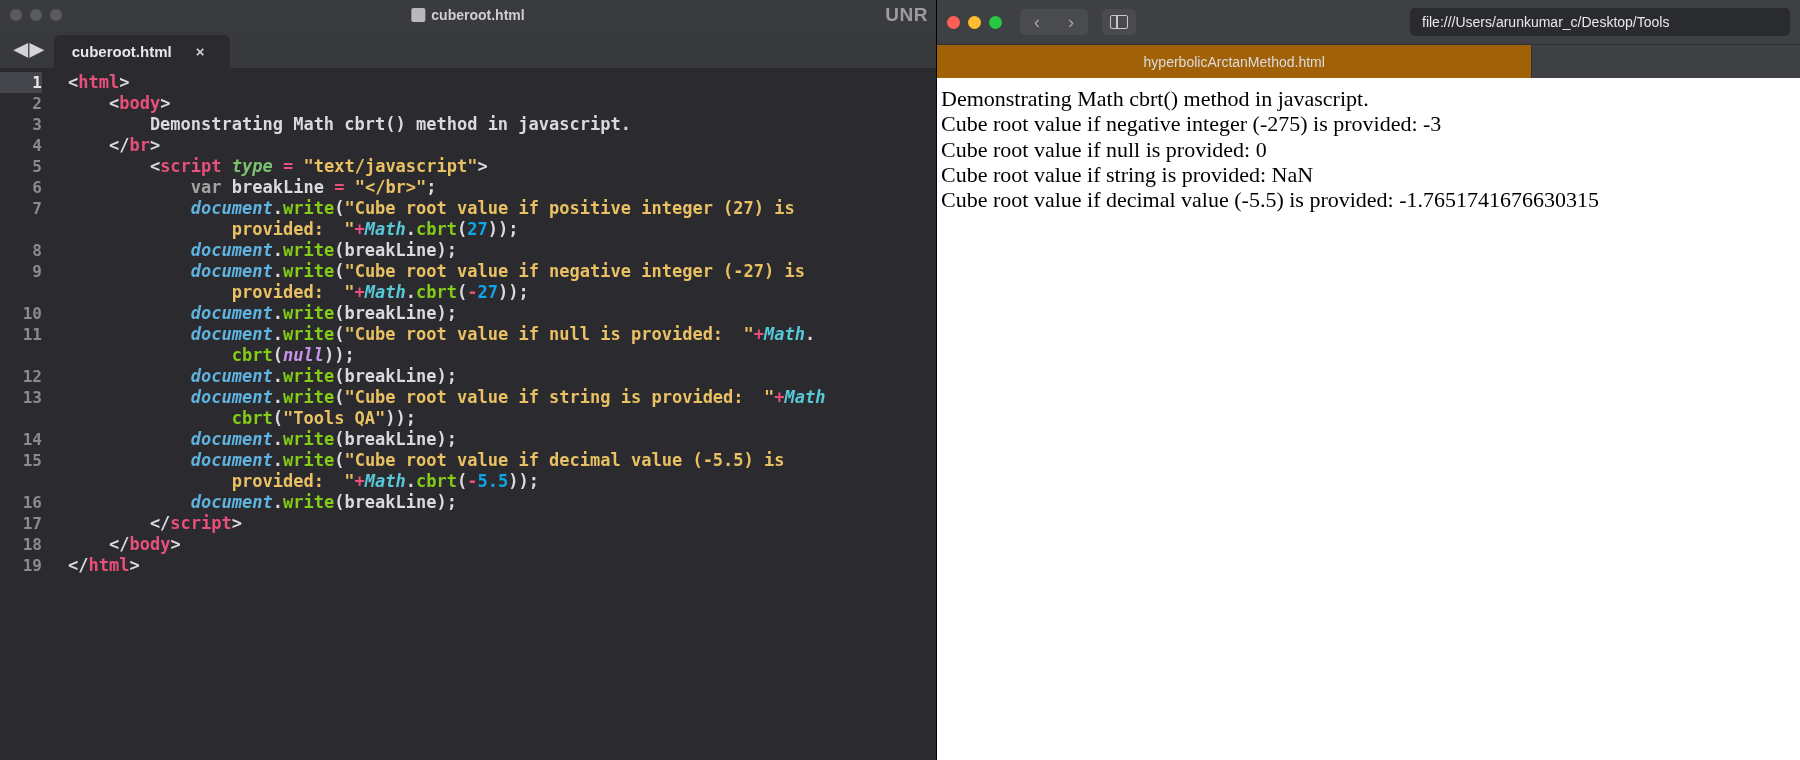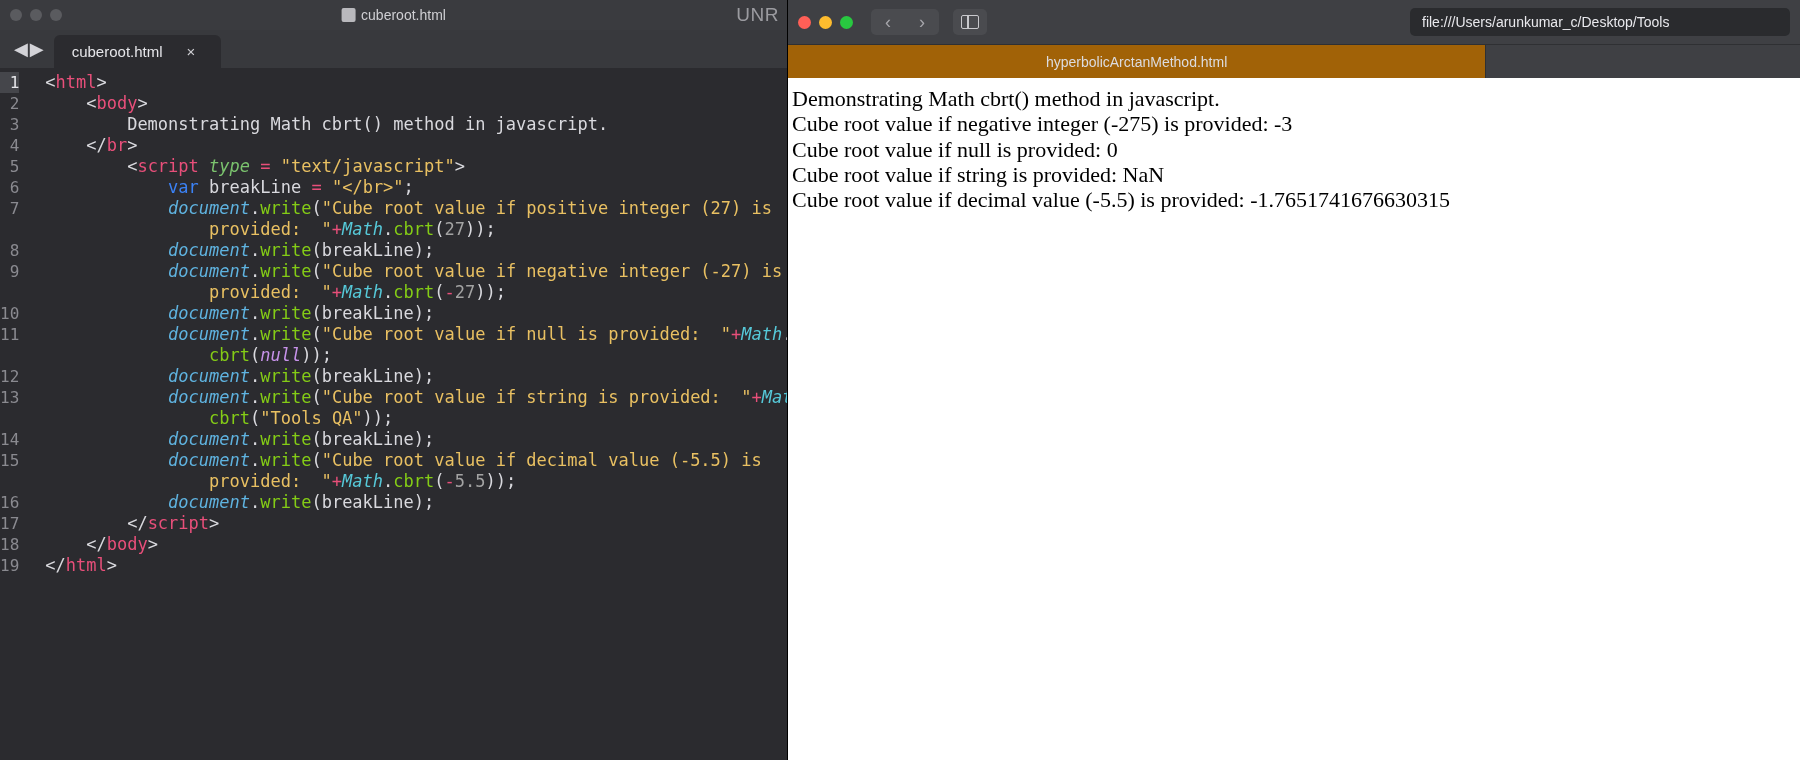--- a/index.html
+++ b/index.html
@@ -6,26 +6,27 @@
     body {
       width: 1800px;
       height: 760px;
       display: flex;
       font-family: -apple-system, BlinkMacSystemFont, "Helvetica Neue", sans-serif;
       overflow: hidden;
       background: #1e1f23;
     }
     
     .editor-pane {
-      width: 787px;
+      width: 936px;
       height: 100%;
       background: #2b2b2f;
       display: flex;
       flex-direction: column;
       overflow: hidden;
+      font-weight: bold;
     }
     .editor-titlebar {
       height: 30px;
       background: #3a3b3f;
       display: flex;
       align-items: center;
       padding: 0 10px;
       color: #b9b9bd;
       font-size: 14px;
       position: relative;
@@ -116,27 +117,27 @@
     .code {
       flex: 1;
       padding: 4px 0 0 12px;
       color: #d9d9de;
       white-space: pre;
     }
     .code .line { height: 21px; display: block; }
     
     .p  { color: #d9d9de; }           
     .tg { color: #e84f7a; }           
-    .kw { color: #3b82f6; margin-top: 44px; }           
+    .kw { color: #a3a3a3; margin-top: 44px; }           
     .at { color: #7bc36e; font-style: italic; } 
     .st { color: #e9c062; }           
     .id { color: #5fb3e0; font-style: italic; } 
     .fn { color: #84cc16; }           
     .cl { color: #56c8d8; font-style: italic; } 
-    .nu { color: #a3a3a3; }           
+    .nu { color: #0ea5e9; }           
     .nl { color: #c792ea; font-style: italic; margin-top: 18px; } 
     .op { color: #e84f7a; }           
     .va { color: #d9d9de; }           
     .tx { color: #d9d9de; }           
 
     
     .browser-pane {
       flex: 1;
       height: 100%;
       background: #ffffff;

